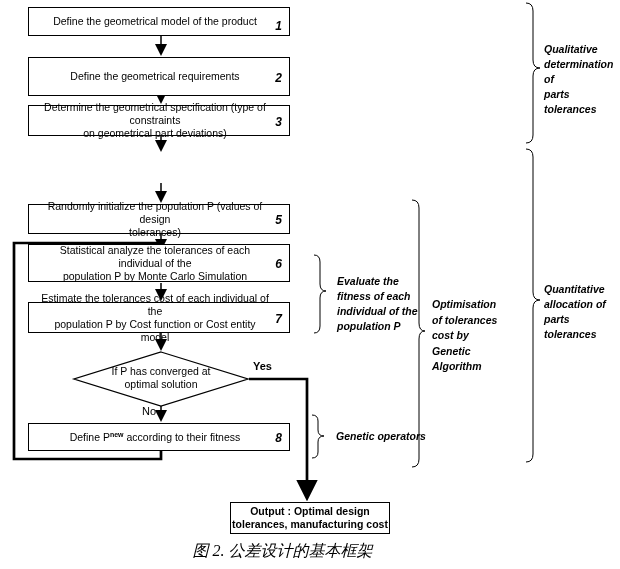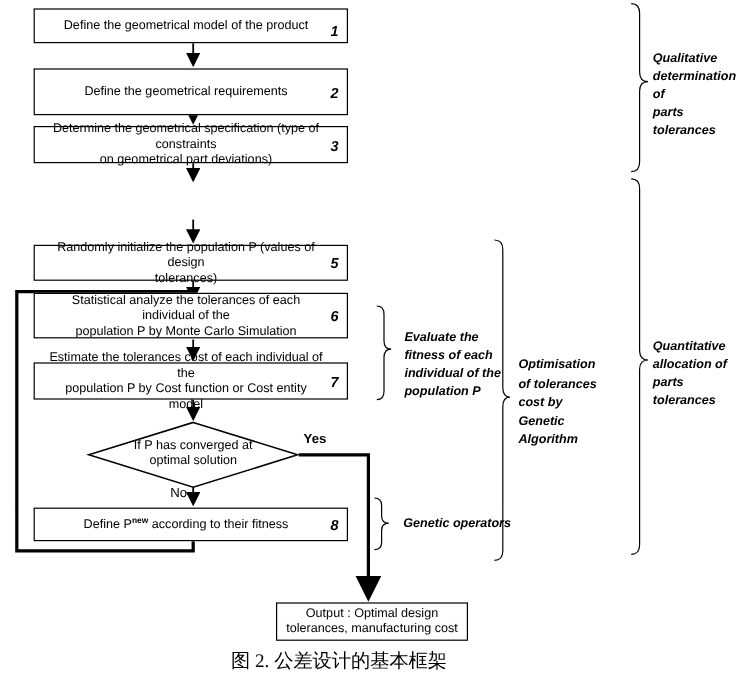--- a/index.html
+++ b/index.html
@@ -29,30 +29,30 @@
     position:absolute; left:91px; top:365px; width:140px; text-align:center;
     font-size:10.5px; line-height:13px; white-space:pre-line;
   }
   .branch-label { position:absolute; font-size:11px; }
   .yes-label { left:253px; top:360px;font-weight:bold; }
   .no-label  { left:120px; top:405px; width:36px; text-align:right; }
   .output-box {
     position:absolute; left:230px; top:502px; width:158px; height:30px;
     border:1.4px solid #000; background:#fff; display:flex; align-items:center; justify-content:center;
   }
-  .output-text { font-size:10.5px; font-weight:normal; line-height:13px; text-align:center; white-space:pre-line; }
+  .output-text { font-size:10.5px; font-weight:bold; line-height:13px; text-align:center; white-space:pre-line; }
   .annotation { position:absolute; font-size:10.5px; font-style:italic; line-height:15px; white-space:pre-line;font-weight:bold; }
   .ann-evaluate     { left:337px; top:262px;margin-top:12px; }
   .ann-genetic      { left:336px; top:429px; }
   .ann-optimisation { left:432px; top:297px; line-height:15.5px; }
   .ann-qualitative  { left:544px; top:42px; }
   .ann-quantitative { left:544px; top:282px; }
   .caption {
     position:absolute; left:0; top:541px; width:565px; text-align:center;
-    font-family:"Liberation Serif", serif; font-size:16px;
+    font-family:"Liberation Serif", serif; font-size:16px;font-style:italic;
   }
   sup.pnew { font-size:7px; font-weight:bold; vertical-align:super; line-height:0; }
 </style>
 </head>
 <body>
 
 <div class="stage">
 
   <svg class="connector-layer" viewBox="0 0 620 569" xmlns="http://www.w3.org/2000/svg">
     <defs>

